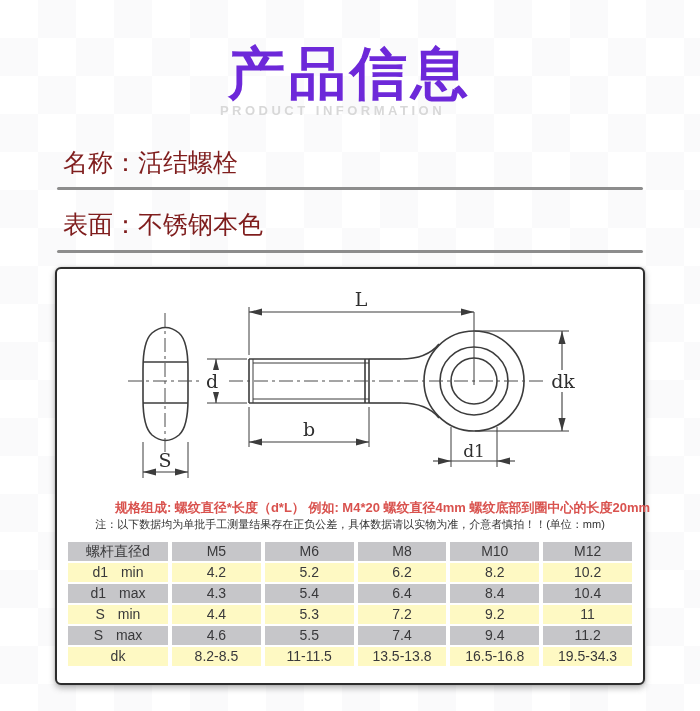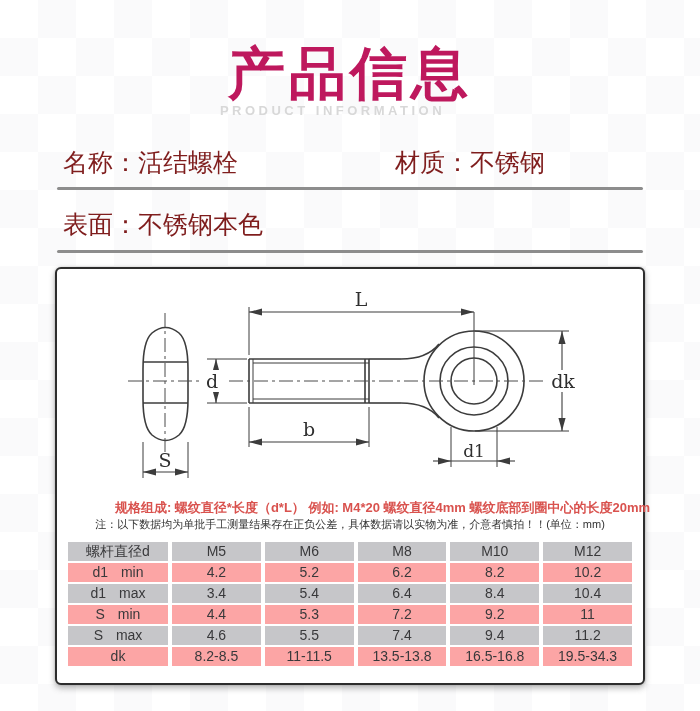--- a/index.html
+++ b/index.html
@@ -8,21 +8,21 @@
     font-family:"Liberation Sans", sans-serif;
     background:#ffffff;
   }
   .checker{
     position:absolute;inset:0;pointer-events:none;
     background:conic-gradient(#f6f6f7 0 25%, #ffffff 0 50%, #f6f6f7 0 75%, #ffffff 0) 0 0 / 76px 76px;
     opacity:.55;
   }
   .title{
     position:absolute;top:36px;left:0;width:700px;text-align:center;
-    font-size:57px;font-weight:700;letter-spacing:4px;color:#be185d;z-index:2;
+    font-size:57px;font-weight:700;letter-spacing:4px;color:#6d28d9;z-index:2;
   }
   .watermark{
     position:absolute;top:103px;left:0;width:665px;text-align:center;
     font-size:13px;font-weight:700;letter-spacing:3.5px;color:#d8d8d8;z-index:1;
   }
   .inforow{position:absolute;left:57px;width:586px;height:30px;font-size:25px;color:#7f1d1d;font-weight:500;}
   .inforow .lcell{position:absolute;left:6px;top:0;white-space:nowrap;}
   .inforow .rcell{position:absolute;left:338px;top:0;white-space:nowrap;}
   .divider{position:absolute;left:57px;width:586px;height:3px;background:#8d8d8d;border-radius:2px;}
   .panel{
@@ -40,40 +40,39 @@
     position:absolute;top:248px;left:0;width:586px;text-align:center;
     font-size:11px;color:#323232;white-space:nowrap;
   }
   table.spec{
     position:absolute;top:271px;left:7px;width:572px;
     border-collapse:separate;border-spacing:4px 2px;table-layout:fixed;
     font-size:14px;color:#39393b;
   }
   table.spec td{height:19px;line-height:19px;text-align:center;padding:0;overflow:hidden;}
   tr.gray td{background:#c6c6c9;}
-  tr.lite td{background:#fca5a5;margin-left:19px;}
+  tr.lite td{background:#fef9c3;margin-left:19px;}
   td.rowlabel{word-spacing:9px;}
   
   .obj{stroke:#3c3c3c;stroke-width:1.6;fill:none;}
   .thin{stroke:#3c3c3c;stroke-width:1;fill:none;}
   .cl{stroke:#4a4a4a;stroke-width:1;fill:none;stroke-dasharray:14 4 3 4;}
   .dim{stroke:#3c3c3c;stroke-width:1.1;fill:none;}
   .dimtext{font-family:"DejaVu Serif", serif;fill:#2f2f2f;}
 </style>
 </head>
 <body>
 
 <div class="checker"></div>
 
 <div class="watermark">PRODUCT INFORMATION</div>
 <h1 class="title" style="margin:0;">产品信息</h1>
 
 <div class="inforow" style="top:146px;">
   <span class="lcell">名称：活结螺栓</span>
-  <span class="rcell">材质：不锈钢</span>
 </div>
 <div class="divider" style="top:187px;"></div>
 <div class="inforow" style="top:208px;">
   <span class="lcell">表面：不锈钢本色</span>
 </div>
 <div class="divider" style="top:250px;"></div>
 
 <div class="panel">
 
   <svg class="diagram" width="586" height="226" viewBox="0 0 586 226">
@@ -184,21 +183,21 @@
     <tr class="lite">
       <td class="rowlabel">d1 min</td>
       <td>4.2</td>
       <td>5.2</td>
       <td>6.2</td>
       <td>8.2</td>
       <td>10.2</td>
     </tr>
     <tr class="gray">
       <td class="rowlabel">d1 max</td>
-      <td>3.4</td>
+      <td>4.3</td>
       <td>5.4</td>
       <td>6.4</td>
       <td>8.4</td>
       <td>10.4</td>
     </tr>
     <tr class="lite">
       <td class="rowlabel">S min</td>
       <td>4.4</td>
       <td>5.3</td>
       <td>7.2</td>

